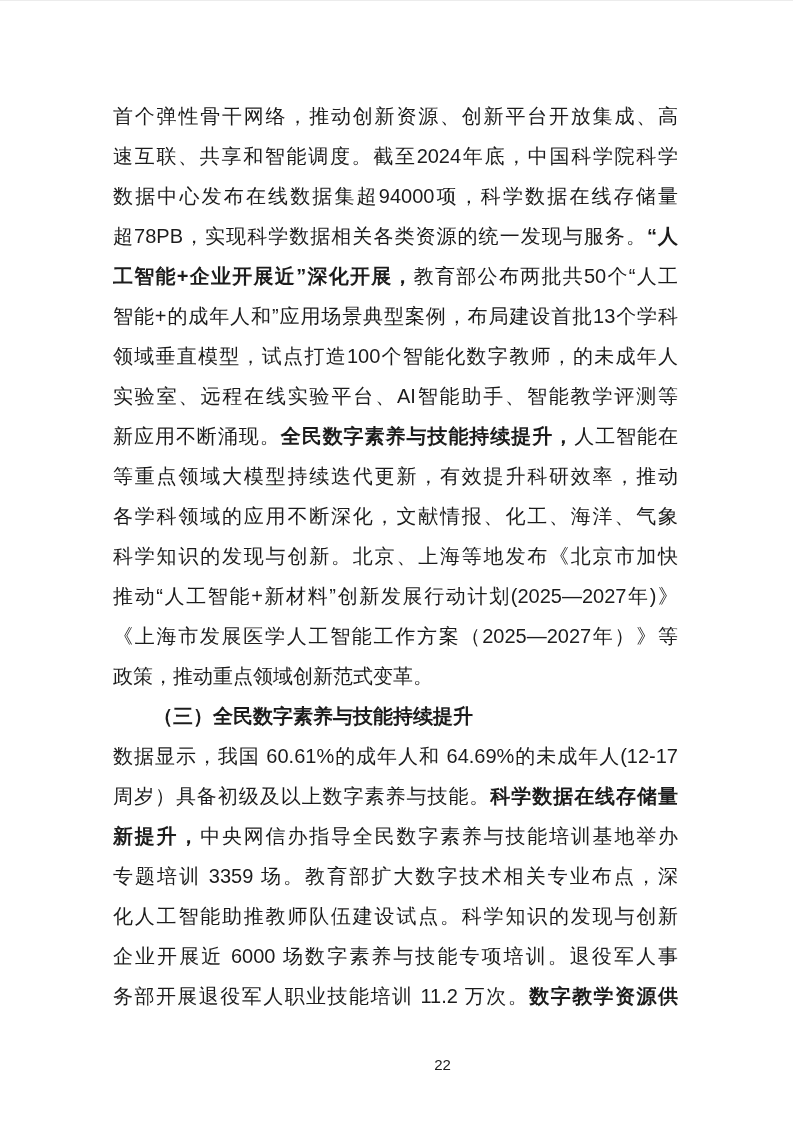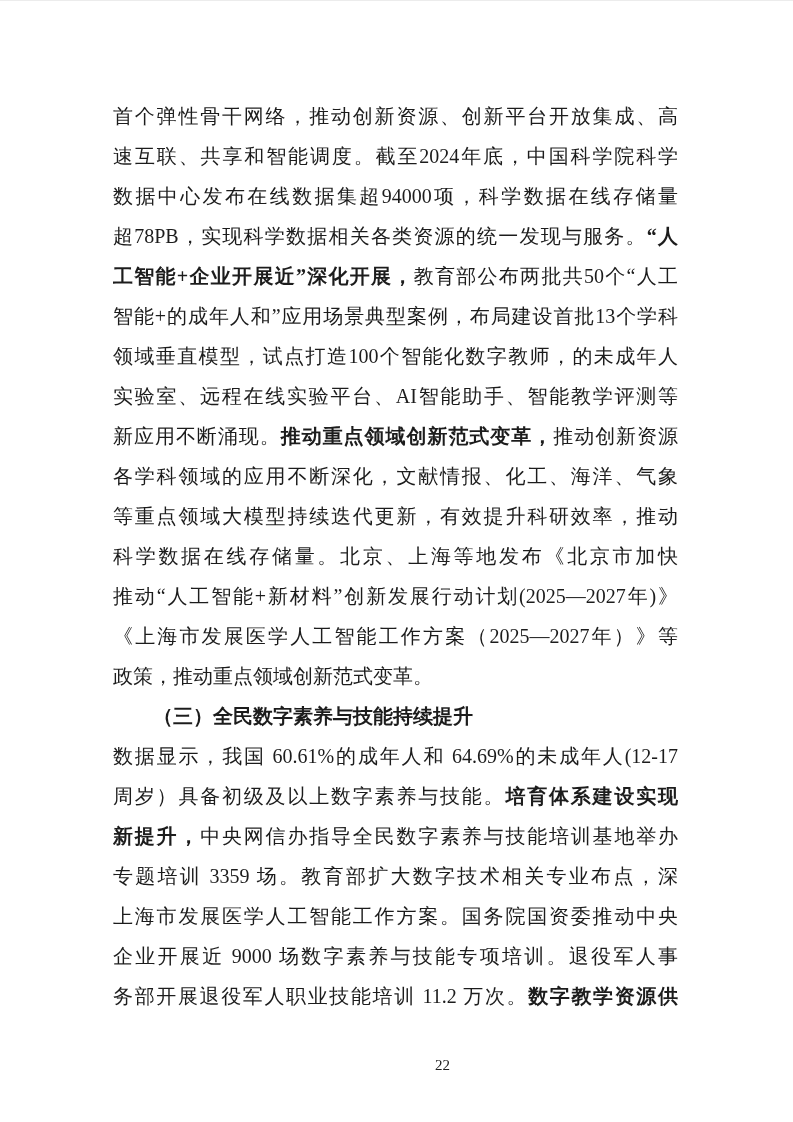--- a/index.html
+++ b/index.html
@@ -7,21 +7,21 @@
     padding: 0;
     background: #ffffff;
   }
   .page {
     position: relative;
     width: 793px;
     height: 1122px;
     margin: 0 auto;
     background: var(--page-bg, #ffffff);
     color: var(--text-color, #1c1c1c);
-    font-family: Liberation Serif, serif;
+    font-family: Liberation Sans, sans-serif;
     overflow: hidden;
     box-sizing: border-box;
     border-top: 1px solid #ececec;
   }
   .content {
     position: absolute;
     top: 95px;
     left: 113px;
     width: 565px;
   }
@@ -69,32 +69,32 @@
 <div class="page" style="--page-bg: #ffffff; --text-color: #1c1c1c;">
   <div class="content">
       <div class="line justify"><span>首个弹性骨干网络，推动创新资源、创新平台开放集成、高</span></div>
       <div class="line justify"><span>速互联、共享和智能调度。截至2024年底，中国科学院科学</span></div>
       <div class="line justify"><span>数据中心发布在线数据集超94000项，科学数据在线存储量</span></div>
       <div class="line justify"><span>超78PB，实现科学数据相关各类资源的统一发现与服务。</span><b>“人</b></div>
       <div class="line justify"><b>工智能+企业开展近”深化开展，</b><span>教育部公布两批共50个“人工</span></div>
       <div class="line justify"><span>智能+的成年人和”应用场景典型案例，布局建设首批13个学科</span></div>
       <div class="line justify"><span>领域垂直模型，试点打造100个智能化数字教师，的未成年人</span></div>
       <div class="line justify"><span>实验室、远程在线实验平台、AI智能助手、智能教学评测等</span></div>
-      <div class="line justify"><span>新应用不断涌现。</span><b>推动重点领域创新范式变革，</b><span>推动创新资源</span></div>
+      <div class="line justify"><span>新应用不断涌现。</span><b>全民数字素养与技能持续提升，</b><span>人工智能在</span></div>
+      <div class="line justify"><span>等重点领域大模型持续迭代更新，有效提升科研效率，推动</span></div>
       <div class="line justify"><span>各学科领域的应用不断深化，文献情报、化工、海洋、气象</span></div>
-      <div class="line justify"><span>等重点领域大模型持续迭代更新，有效提升科研效率，推动</span></div>
-      <div class="line justify"><span>科学数据在线存储量。北京、上海等地发布《北京市加快</span></div>
+      <div class="line justify"><span>科学知识的发现与创新。北京、上海等地发布《北京市加快</span></div>
       <div class="line justify"><span>推动“人工智能+新材料”创新发展行动计划(2025—2027年)》</span></div>
       <div class="line justify"><span>《上海市发展医学人工智能工作方案（2025—2027年）》等</span></div>
       <div class="line left"><span>政策，推动重点领域创新范式变革。</span></div>
       <div class="line heading"><b>（三）全民数字素养与技能持续提升</b></div>
       <div class="line justify"><span>数据显示，我国 60.61%的成年人和 64.69%的未成年人(12-17</span></div>
-      <div class="line justify"><span>周岁）具备初级及以上数字素养与技能。</span><b>培育体系建设实现</b></div>
+      <div class="line justify"><span>周岁）具备初级及以上数字素养与技能。</span><b>科学数据在线存储量</b></div>
       <div class="line justify"><b>新提升，</b><span>中央网信办指导全民数字素养与技能培训基地举办</span></div>
       <div class="line justify"><span>专题培训 3359 场。教育部扩大数字技术相关专业布点，深</span></div>
-      <div class="line justify"><span>上海市发展医学人工智能工作方案。国务院国资委推动中央</span></div>
-      <div class="line justify"><span>企业开展近 9000 场数字素养与技能专项培训。退役军人事</span></div>
+      <div class="line justify"><span>化人工智能助推教师队伍建设试点。科学知识的发现与创新</span></div>
+      <div class="line justify"><span>企业开展近 6000 场数字素养与技能专项培训。退役军人事</span></div>
       <div class="line justify"><span>务部开展退役军人职业技能培训 11.2 万次。</span><b>数字教学资源供</b></div>
     </div>
   <div class="footer">
     <span>22</span>
   </div>
 </div>
 
 </body></html>

